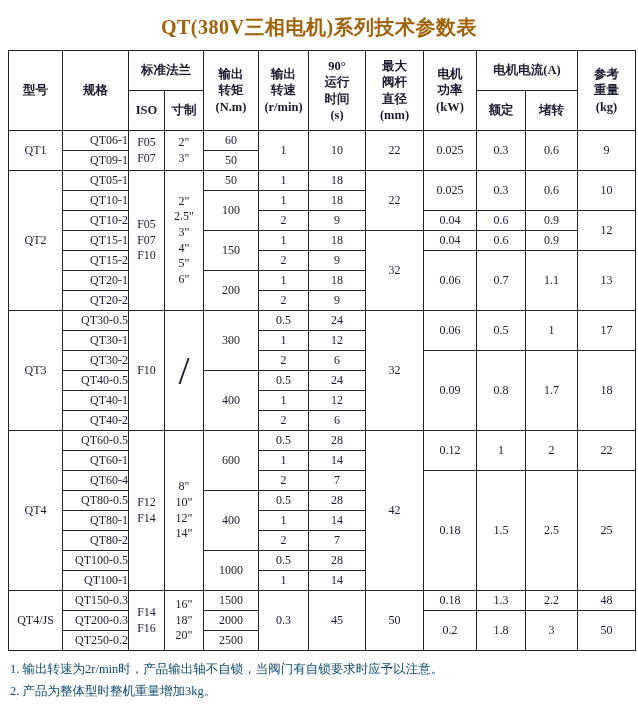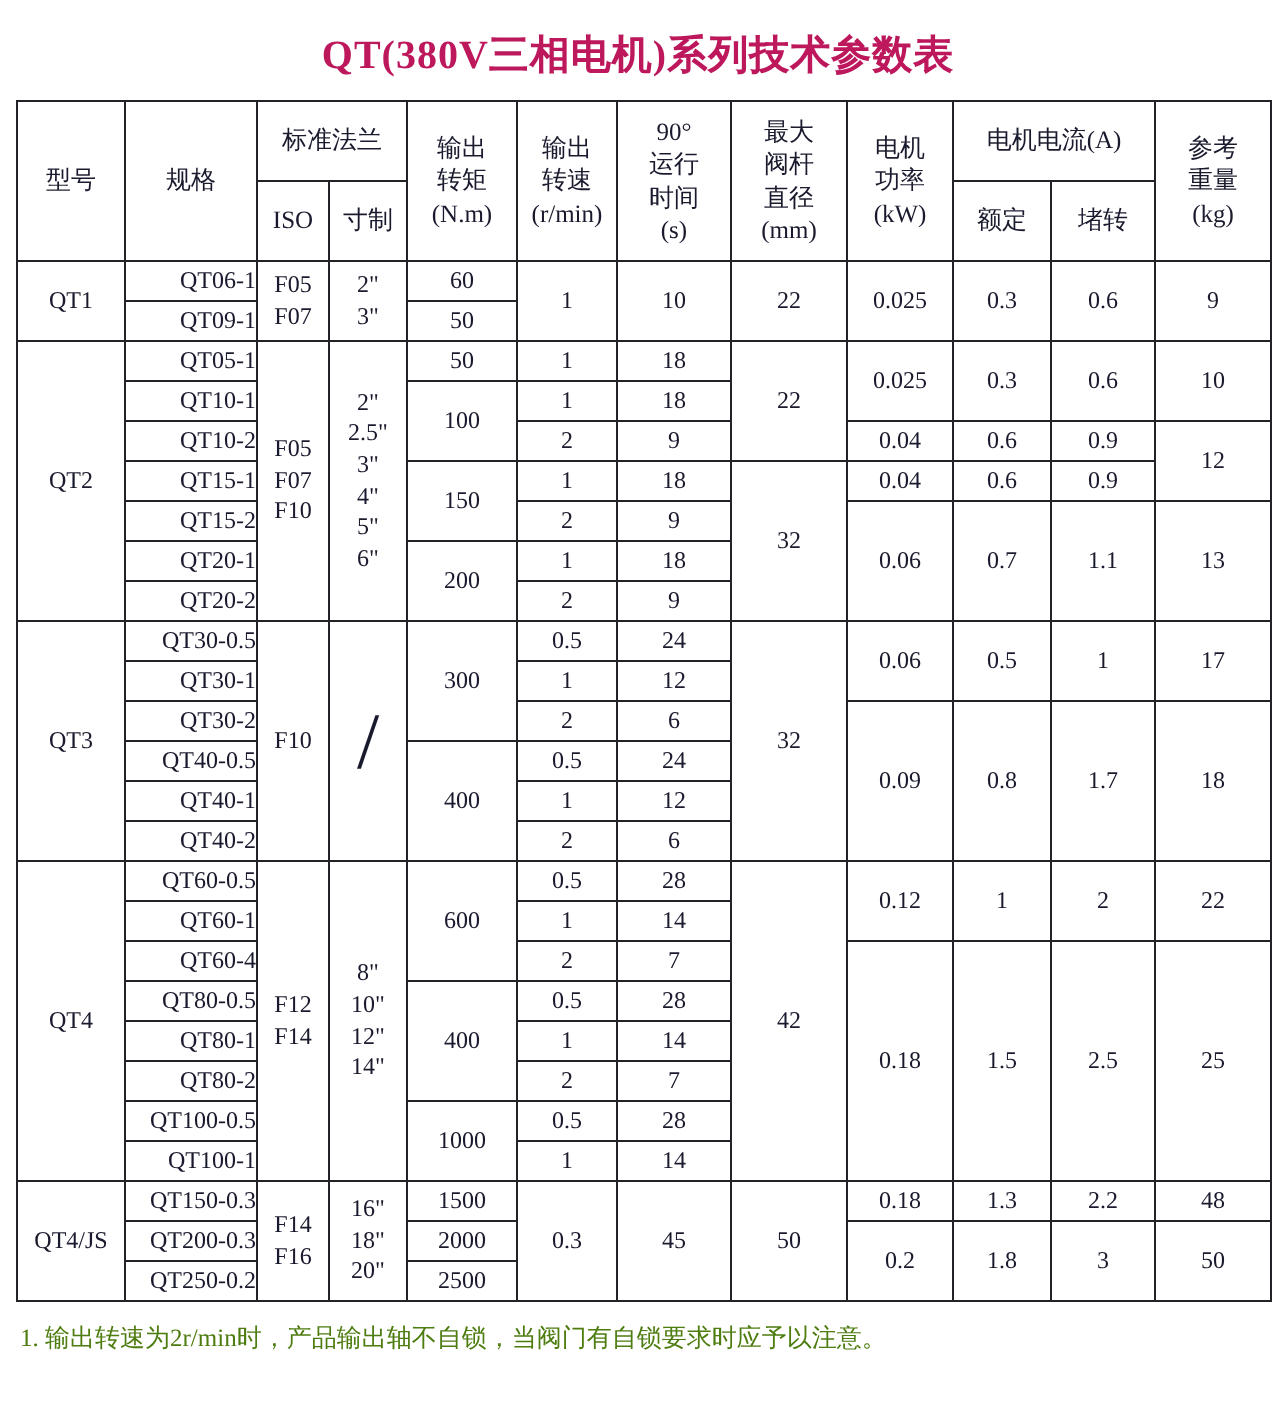--- a/index.html
+++ b/index.html
@@ -9,45 +9,45 @@
     color:#1a1a2e;
     overflow:hidden;
   }
   .page { width:638px; height:710px; position:relative; }
   .title {
     margin:14px 0 9px 0;
     text-align:center;
     font-size:20px;
     font-weight:bold;
     letter-spacing:0.5px;
-    color:#be185d;
+    color:#a16207;
   }
   table.params {
     border-collapse:collapse;
     table-layout:fixed;
     margin-left:8px;
     width:627px;
   }
   .params th, .params td {
     border:1px solid #222228;
     text-align:center;
     vertical-align:middle;
     font-size:12px;
     padding:0;
     line-height:1.3;
     white-space:pre-line;
     overflow:hidden;
   }
   .params thead tr { height:40px; }
-  .params th { font-weight:normal; font-size:12.5px; }
+  .params th { font-weight:bold; font-size:12.5px; }
   .params tbody tr { height:20px; }
   .params td.spec-cell { text-align:right; padding-left:3px; }
   .params td.slash { font-size:40px; line-height:1; font-weight:400; }
   .footnotes { margin:8px 0 0 10px; }
-  .footnote { font-size:12.5px; line-height:1.75; color:#4d7c0f; }
+  .footnote { font-size:12.5px; line-height:1.75; color:#0c4a6e; }
 </style>
 </head>
 <body>
 
 <div class="page">
   <div class="title">QT(380V三相电机)系列技术参数表</div>
 
   <table class="params">
     <colgroup>
       <col style="width:54px">
@@ -314,14 +314,15 @@
         </tr>
         <tr>
           <td class="spec-cell">QT250-0.2</td>
           <td class="torque-cell">2500</td>
         </tr>
       </tbody>
   </table>
 
   <div class="footnotes" id="footnotes">
     <div class="footnote">1. 输出转速为2r/min时，产品输出轴不自锁，当阀门有自锁要求时应予以注意。</div>
+    <div class="footnote">2. 产品为整体型时整机重量增加3kg。</div>
   </div>
 </div>
 
 </body></html>

